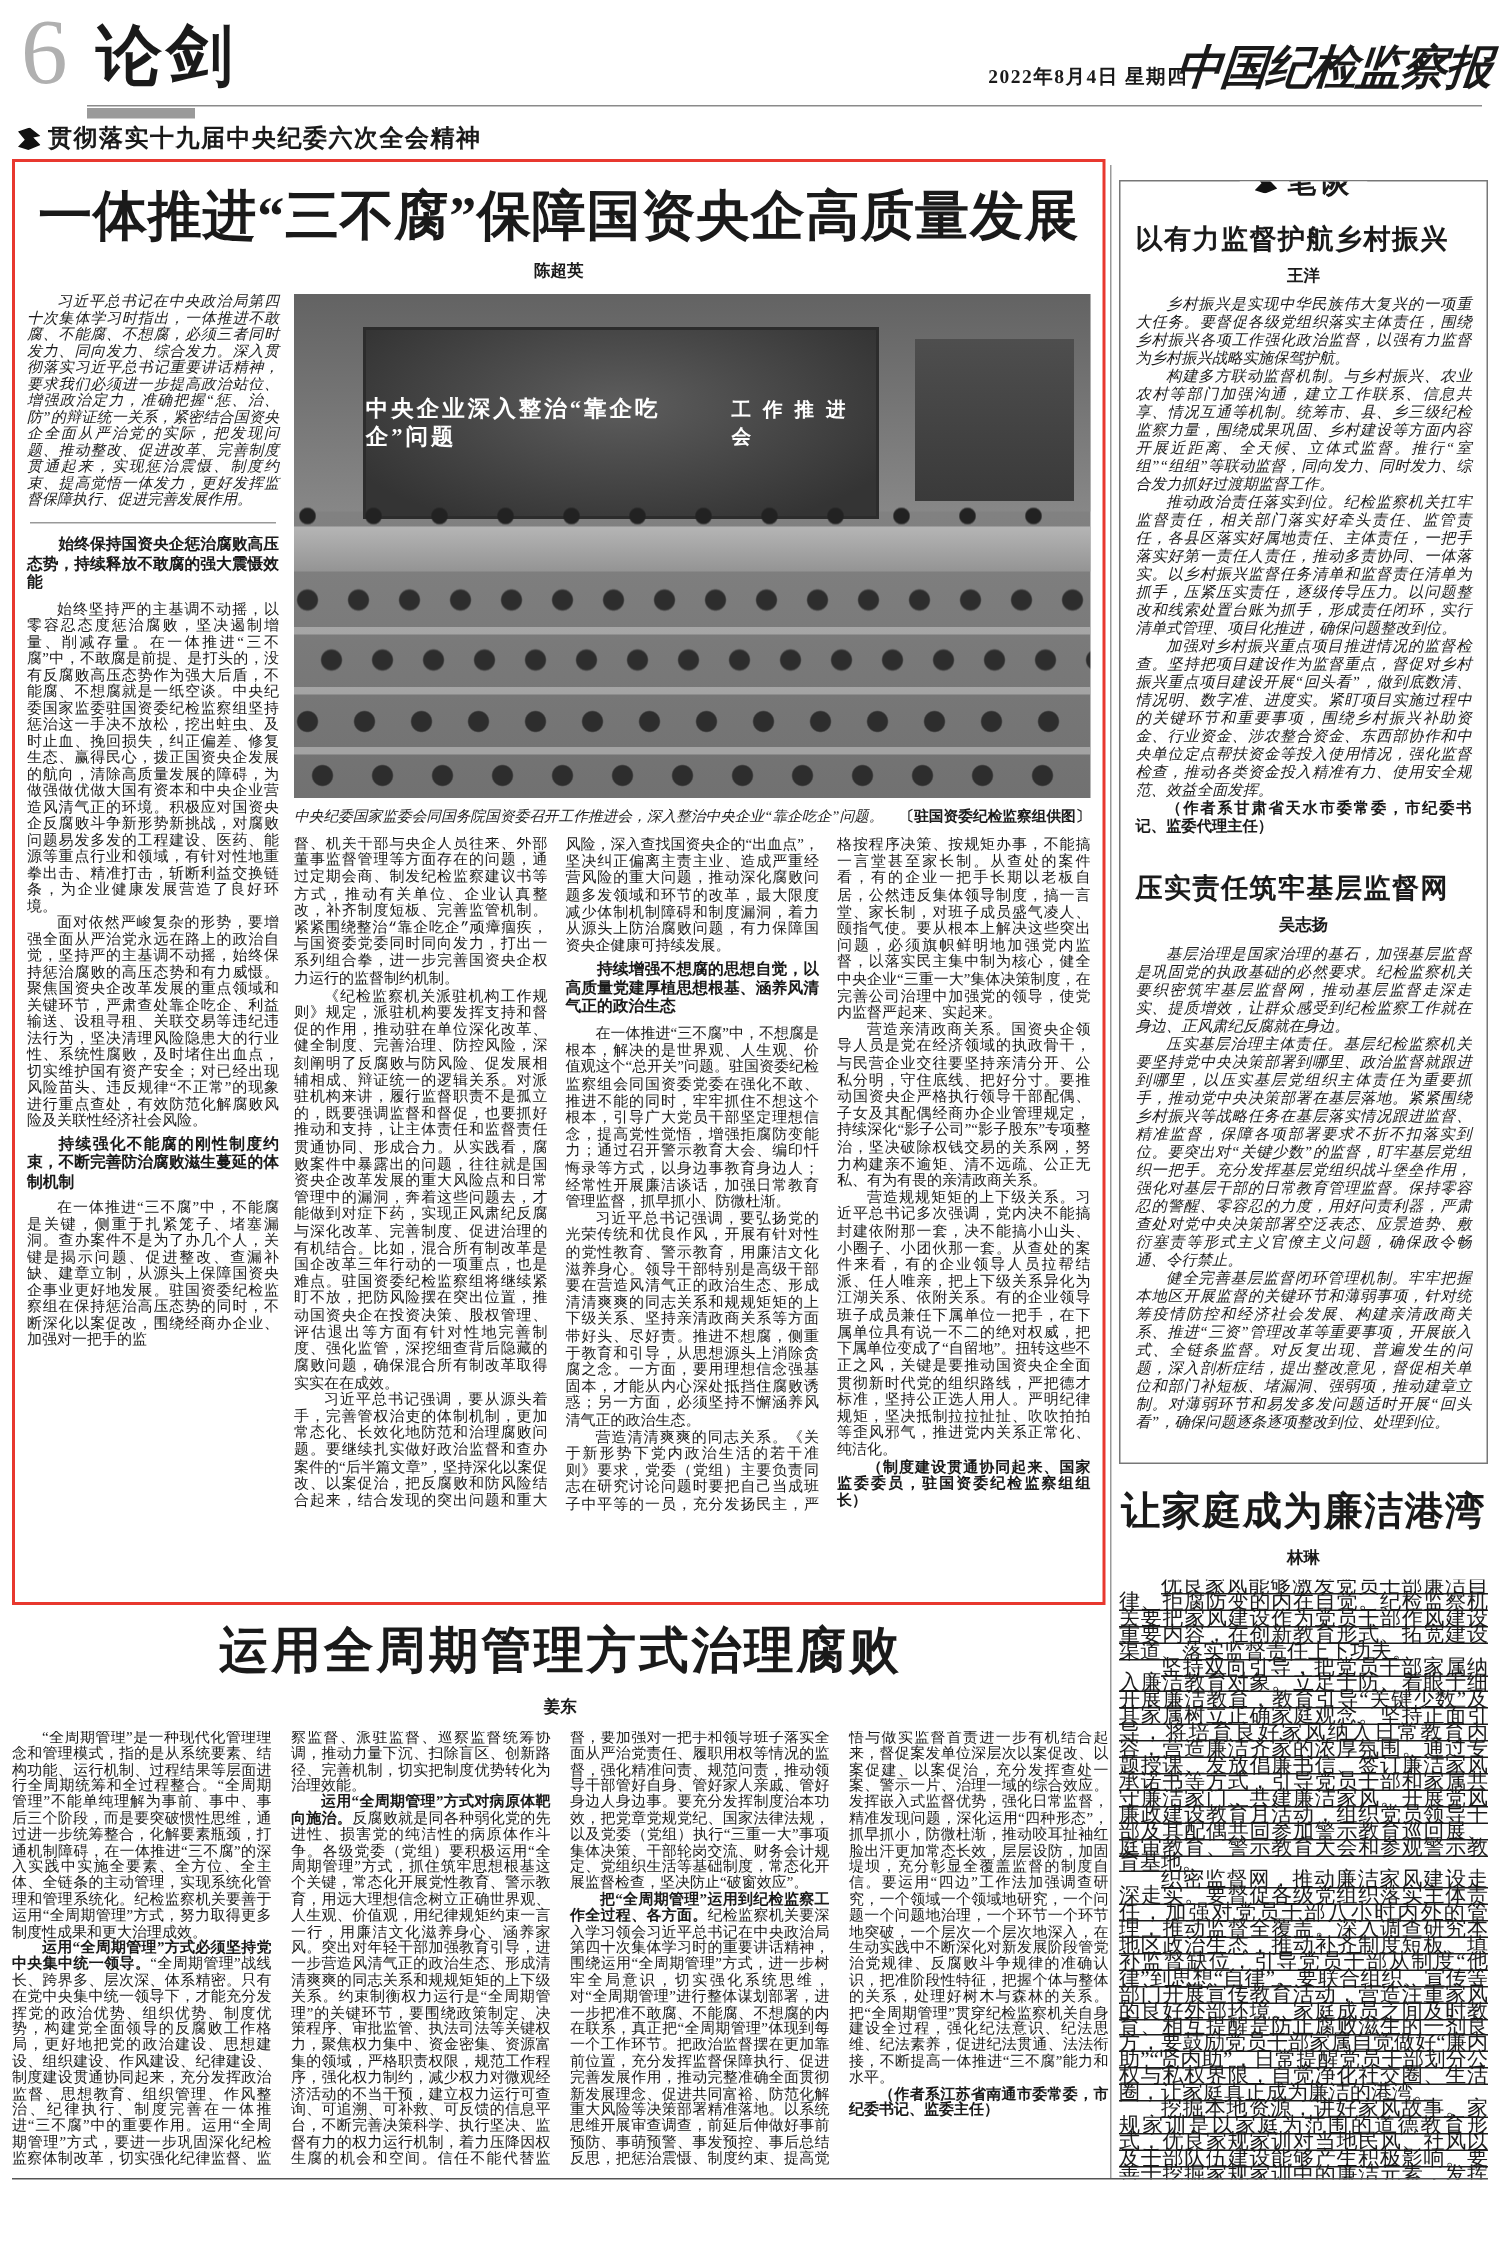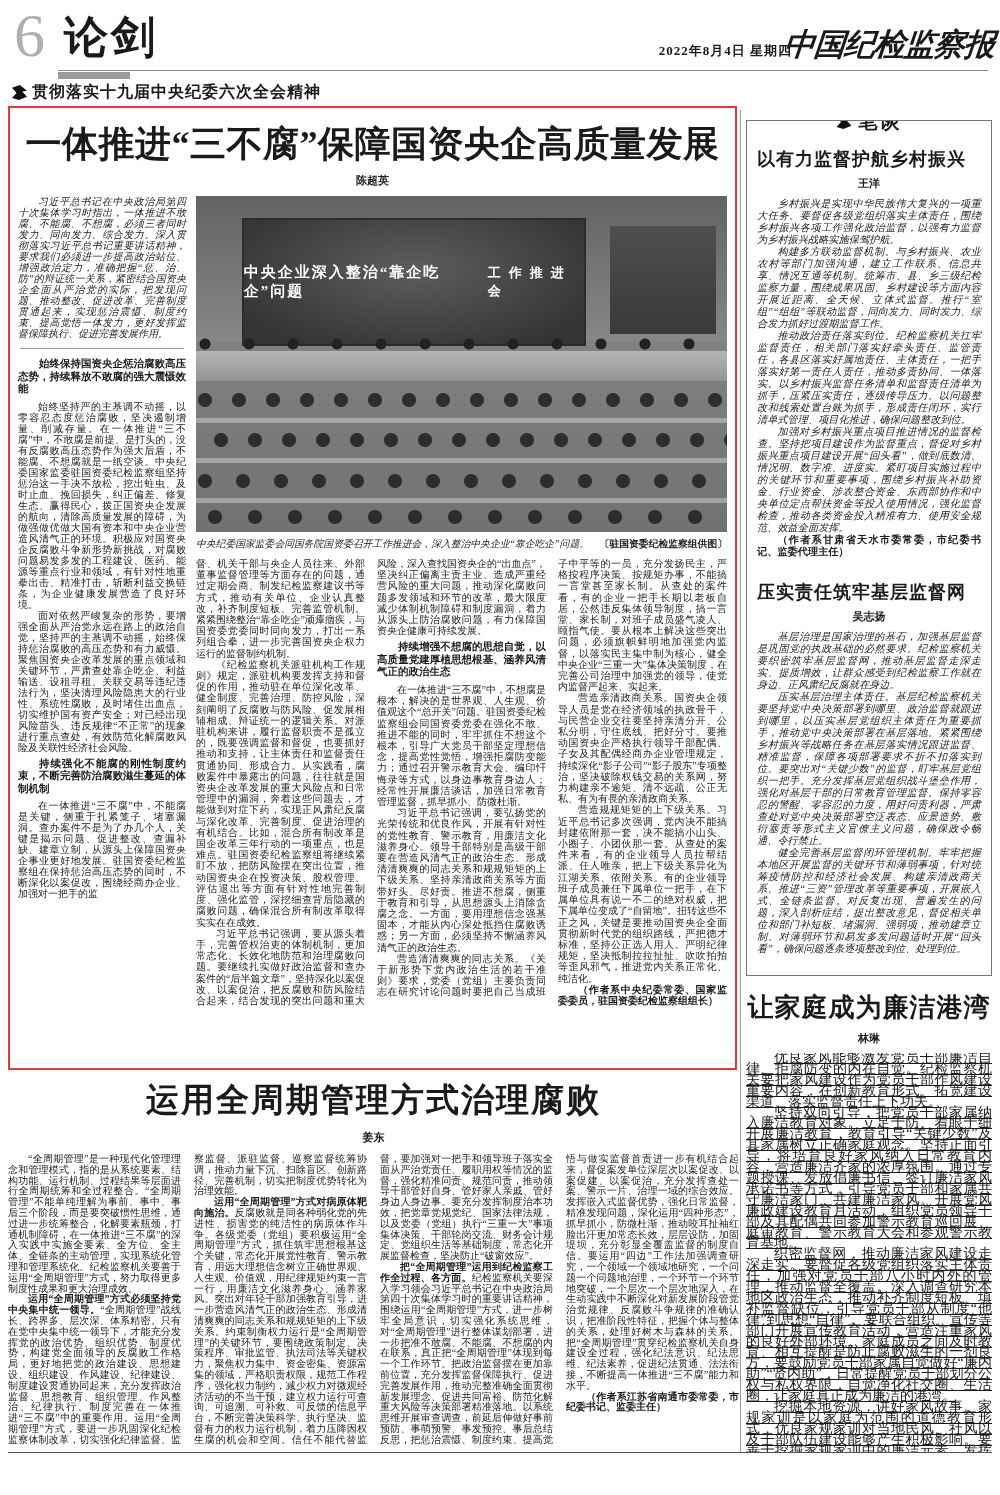--- a/index.html
+++ b/index.html
@@ -22,21 +22,21 @@
   .main-box{position:absolute;left:8px;top:106px;width:729px;height:964px;border:2px solid #e8382f;
             box-sizing:border-box;padding:4px 8px;overflow:hidden;}
   .main-title{text-align:center;font-size:36px;font-weight:700;margin:8px 0 4px;letter-spacing:0.5px;}
   .main-author{text-align:center;font-size:11px;font-weight:700;margin:0 0 8px;}
   .main-content{display:flex;gap:10px;}
   .main-left{width:168px;flex:none;}
   .main-left p{font-size:10.5px;line-height:12px;}
   .main-right{flex:1;min-width:0;}
   
   .art p{margin:0;text-indent:2em;text-align:justify;font-size:10px;line-height:11px;}
-  .art p.cont{text-indent:0;}
+  .art p.cont{text-indent:0;font-family:Liberation Mono, monospace;}
   .art p.sub{font-weight:700;margin:5px 0;line-height:12.5px;font-size:10.5px;}
   .art p.kai{font-style:italic;}
   .art p.attr{font-weight:700;}
   .art p b{}
   .art hr.tdiv{border:0;border-top:1px solid #999;margin:9px 2px;}
   .three-col{column-count:3;column-gap:12px;height:470px;overflow:hidden;margin-top:2px;}
   .three-col p{line-height:11.2px;}
   
   .photo{position:relative;height:336px;overflow:hidden;
          background:linear-gradient(180deg,#8d8d8d 0%,#7e7e7e 55%,#717171 100%);}
@@ -150,21 +150,21 @@
         <div class="three-col art">
             <p class="cont">督、机关干部与央企人员往来、外部董事监督管理等方面存在的问题，通过定期会商、制发纪检监察建议书等方式，推动有关单位、企业认真整改，补齐制度短板、完善监管机制。紧紧围绕整治“靠企吃企”顽瘴痼疾，与国资委党委同时同向发力，打出一系列组合拳，进一步完善国资央企权力运行的监督制约机制。</p>
             <p class="p">《纪检监察机关派驻机构工作规则》规定，派驻机构要发挥支持和督促的作用，推动驻在单位深化改革、健全制度、完善治理、防控风险，深刻阐明了反腐败与防风险、促发展相辅相成、辩证统一的逻辑关系。对派驻机构来讲，履行监督职责不是孤立的，既要强调监督和督促，也要抓好推动和支持，让主体责任和监督责任贯通协同、形成合力。从实践看，腐败案件中暴露出的问题，往往就是国资央企改革发展的重大风险点和日常管理中的漏洞，奔着这些问题去，才能做到对症下药，实现正风肃纪反腐与深化改革、完善制度、促进治理的有机结合。比如，混合所有制改革是国企改革三年行动的一项重点，也是难点。驻国资委纪检监察组将继续紧盯不放，把防风险摆在突出位置，推动国资央企在投资决策、股权管理、评估退出等方面有针对性地完善制度、强化监管，深挖细查背后隐藏的腐败问题，确保混合所有制改革取得实实在在成效。</p>
             <p class="p">习近平总书记强调，要从源头着手，完善管权治吏的体制机制，更加常态化、长效化地防范和治理腐败问题。要继续扎实做好政治监督和查办案件的“后半篇文章”，坚持深化以案促改、以案促治，把反腐败和防风险结合起来，结合发现的突出问题和重大风险，深入查找国资央企的“出血点”，坚决纠正偏离主责主业、造成严重经营风险的重大问题，推动深化腐败问题多发领域和环节的改革，最大限度减少体制机制障碍和制度漏洞，着力从源头上防治腐败问题，有力保障国资央企健康可持续发展。</p>
             <p class="sub">持续增强不想腐的思想自觉，以高质量党建厚植思想根基、涵养风清气正的政治生态</p>
             <p class="p">在一体推进“三不腐”中，不想腐是根本，解决的是世界观、人生观、价值观这个“总开关”问题。驻国资委纪检监察组会同国资委党委在强化不敢、推进不能的同时，牢牢抓住不想这个根本，引导广大党员干部坚定理想信念，提高党性觉悟，增强拒腐防变能力；通过召开警示教育大会、编印忏悔录等方式，以身边事教育身边人；经常性开展廉洁谈话，加强日常教育管理监督，抓早抓小、防微杜渐。</p>
             <p class="p">习近平总书记强调，要弘扬党的光荣传统和优良作风，开展有针对性的党性教育、警示教育，用廉洁文化滋养身心。领导干部特别是高级干部要在营造风清气正的政治生态、形成清清爽爽的同志关系和规规矩矩的上下级关系、坚持亲清政商关系等方面带好头、尽好责。推进不想腐，侧重于教育和引导，从思想源头上消除贪腐之念。一方面，要用理想信念强基固本，才能从内心深处抵挡住腐败诱惑；另一方面，必须坚持不懈涵养风清气正的政治生态。</p>
             <p class="p">营造清清爽爽的同志关系。《关于新形势下党内政治生活的若干准则》要求，党委（党组）主要负责同志在研究讨论问题时要把自己当成班子中平等的一员，充分发扬民主，严格按程序决策、按规矩办事，不能搞一言堂甚至家长制。从查处的案件看，有的企业一把手长期以老板自居，公然违反集体领导制度，搞一言堂、家长制，对班子成员盛气凌人、颐指气使。要从根本上解决这些突出问题，必须旗帜鲜明地加强党内监督，以落实民主集中制为核心，健全中央企业“三重一大”集体决策制度，在完善公司治理中加强党的领导，使党内监督严起来、实起来。</p>
             <p class="p">营造亲清政商关系。国资央企领导人员是党在经济领域的执政骨干，与民营企业交往要坚持亲清分开、公私分明，守住底线、把好分寸。要推动国资央企严格执行领导干部配偶、子女及其配偶经商办企业管理规定，持续深化“影子公司”“影子股东”专项整治，坚决破除权钱交易的关系网，努力构建亲不逾矩、清不远疏、公正无私、有为有畏的亲清政商关系。</p>
             <p class="p">营造规规矩矩的上下级关系。习近平总书记多次强调，党内决不能搞封建依附那一套，决不能搞小山头、小圈子、小团伙那一套。从查处的案件来看，有的企业领导人员拉帮结派、任人唯亲，把上下级关系异化为江湖关系、依附关系。有的企业领导班子成员兼任下属单位一把手，在下属单位具有说一不二的绝对权威，把下属单位变成了“自留地”。扭转这些不正之风，关键是要推动国资央企全面贯彻新时代党的组织路线，严把德才标准，坚持公正选人用人。严明纪律规矩，坚决抵制拉拉扯扯、吹吹拍拍等歪风邪气，推进党内关系正常化、纯洁化。</p>
-            <p class="attr">（作者系中央纪委常委、国家监委委员，驻国资委纪检监察组组长）</p>
+            <p class="attr">（制度建设贯通协同起来、国家监委委员，驻国资委纪检监察组组长）</p>
           </div>
       </div>
     </div>
   </div>
 
   <div class="vline"></div>
 
   <div class="sidebar">
     <div class="bitan-box">
       <div class="bitan-label">

